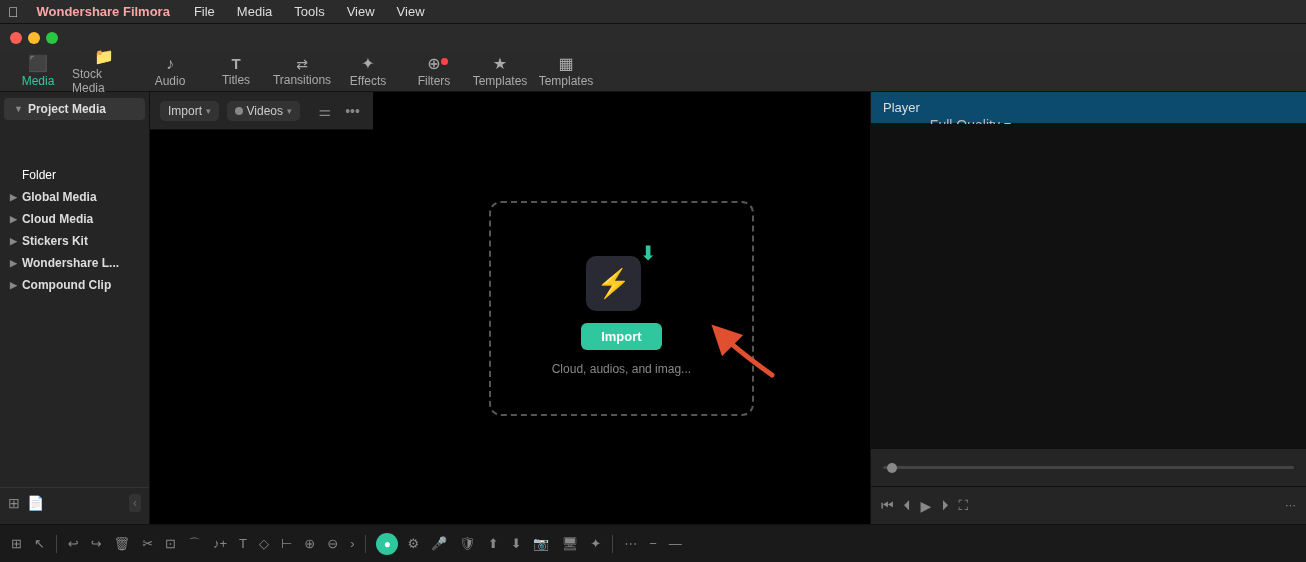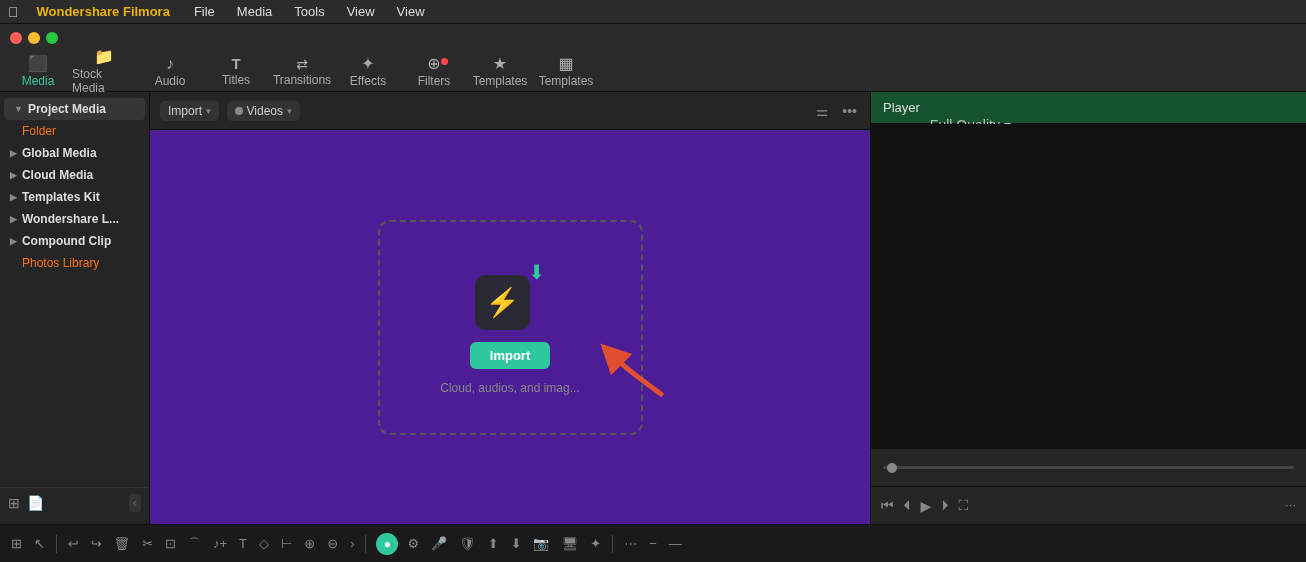--- a/index.html
+++ b/index.html
@@ -23,21 +23,21 @@
       gap: 14px;
       font-size: 13px;
       color: #ddd;
       border-bottom: 1px solid #111;
     }
     .menu-bar .apple-logo {
       font-size: 14px;
       margin-right: 4px;
     }
     .menu-bar .app-name {
-      color: #eab308;
+      color: #fca5a5;
       font-weight: 600;
       margin-right: 6px;
     }
     .menu-bar .menu-item {
       cursor: pointer;
       padding: 1px 4px;
     }
 
     
     .title-bar {
@@ -112,22 +112,23 @@
       display: flex;
       align-items: center;
       gap: 5px;
       cursor: pointer;
     }
     .sidebar-section.active { background: rgba(255,255,255,0.08); border-radius: 4px; margin: 0 4px; }
     .sidebar-section .arrow { font-size: 9px; color: #888; }
     .sidebar-sub-item {
       padding: 4px 22px;
       font-size: 12px;
-      color: #f97316;
-      cursor: pointer;
+      color: #ffffff;
+      cursor: pointer;
+      margin-top: 44px;
     }
     .sidebar-bottom {
       margin-top: auto;
       display: flex;
       align-items: center;
       padding: 6px 8px;
       gap: 8px;
       border-top: 1px solid #333;
     }
     .sidebar-bottom-icon {
@@ -141,23 +142,23 @@
       font-size: 12px;
       cursor: pointer;
       background: #333;
       border-radius: 3px;
       padding: 2px 4px;
     }
 
     
     .content-area {
       flex: 1;
-      background: #4c1d95;
-      display: flex;
-      flex-direction: column;
+      background: #000000;
+      display: flex;
+      flex-direction: row;
     }
 
     .content-toolbar {
       height: 38px;
       background: #252525;
       display: flex;
       align-items: center;
       padding: 0 10px;
       gap: 8px;
       border-bottom: 1px solid #111;
@@ -252,21 +253,21 @@
     .player-panel {
       width: 436px;
       background: #1e1e1e;
       border-left: 1px solid #111;
       display: flex;
       flex-direction: column;
       flex-shrink: 0;
     }
     .player-title-bar {
       height: 32px;
-      background: #14532d;
+      background: #0c4a6e;
       display: flex;
       align-items: center;
       padding: 0 12px;
       font-size: 13px;
       color: #ddd;
       gap: 10px;
       border-bottom: 1px solid #111;
     }
     .player-title { font-weight: 400; }
     .player-quality-select {
@@ -407,32 +408,29 @@
     <div class="sidebar-section">
       <span class="arrow">▶</span>
       <span>Global Media</span>
     </div>
     <div class="sidebar-section">
       <span class="arrow">▶</span>
       <span>Cloud Media</span>
     </div>
     <div class="sidebar-section">
       <span class="arrow">▶</span>
-      <span>Templates Kit</span>
+      <span>Stickers Kit</span>
     </div>
     <div class="sidebar-section">
       <span class="arrow">▶</span>
       <span>Wondershare L...</span>
     </div>
     <div class="sidebar-section">
       <span class="arrow">▶</span>
       <span>Compound Clip</span>
-    </div>
-    <div class="sidebar-sub-item">
-      <span>Photos Library</span>
     </div>
     <div class="sidebar-bottom">
       <span class="sidebar-bottom-icon">⊞</span>
       <span class="sidebar-bottom-icon">📄</span>
       <span class="sidebar-collapse-btn">‹</span>
     </div>
   </div>
 
   <div class="content-area">
     <div class="content-toolbar">

